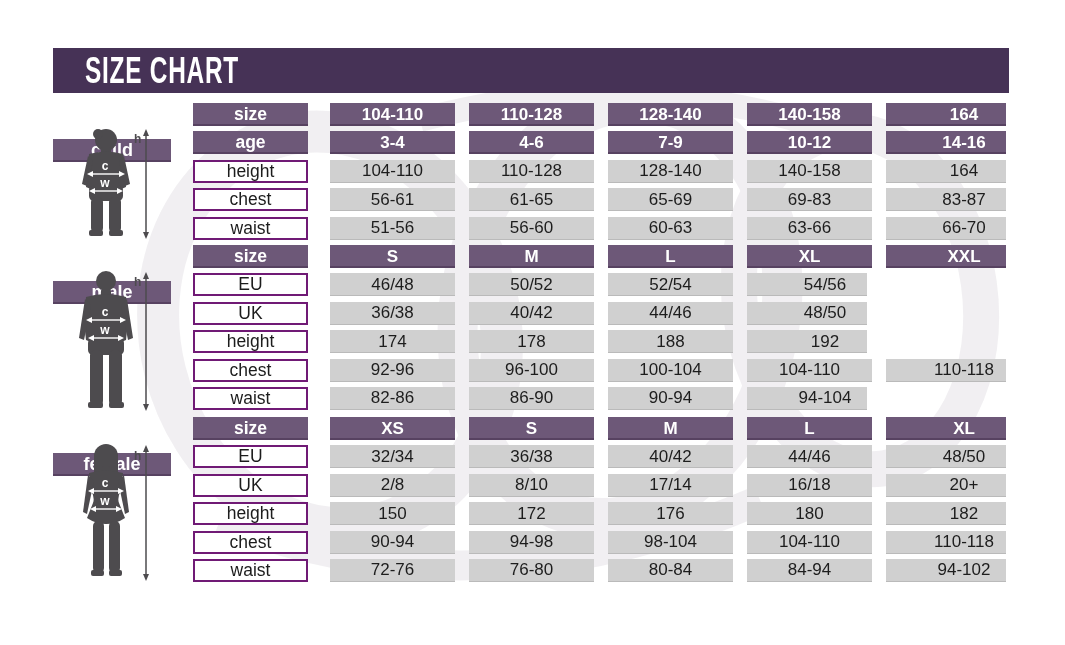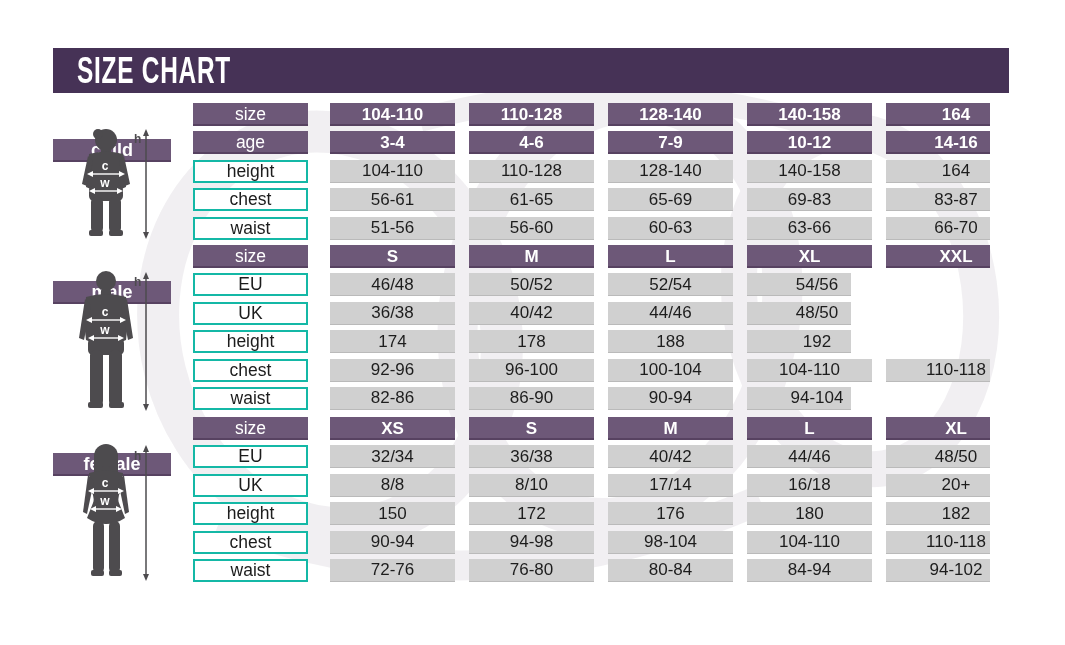--- a/index.html
+++ b/index.html
@@ -3,42 +3,42 @@
 <meta charset="utf-8">
 <style>
   html,body{margin:0;padding:0;background:#ffffff;}
   .page{
     position:relative;width:1065px;height:645px;background:#ffffff;overflow:hidden;
     font-family:"Liberation Sans",sans-serif;
   }
   .watermark{position:absolute;left:0;top:0;width:1065px;height:645px;pointer-events:none;}
   .band{
     position:absolute;left:53px;top:48px;width:956px;height:45px;
-    background:#463256;display:flex;align-items:center;box-sizing:border-box;padding-left:24px;
+    background:#463256;display:flex;align-items:center;box-sizing:border-box;padding-left:32px;
   }
   .band-title{
     margin:0;color:#ffffff;font-size:33px;font-weight:bold;letter-spacing:1px;
     transform:scale(0.74,1.12);transform-origin:left center;white-space:nowrap;
   }
   .sec-label{
     position:absolute;left:53px;width:118px;height:23px;background:#6d5878;
     color:#ffffff;font-weight:bold;font-size:18px;
     display:flex;align-items:center;justify-content:center;
     box-shadow:inset 0 -2px 0 rgba(35,18,45,0.30);
     margin-top:36px;
   }
   .figure{position:absolute;}
   .rows{position:absolute;left:193px;}
   .row{display:flex;height:23px;margin-bottom:5.4px;}
   .cell{display:flex;align-items:center;justify-content:center;box-sizing:border-box;}
   .lbl{width:115px;margin-right:22px;font-size:17.5px;}
-  .lbl.hdr{background:#6d5878;color:#ffffff;font-weight:normal;box-shadow:inset 0 -2px 0 rgba(35,18,45,0.30);}
-  .lbl.plain{background:#ffffff;border:2px solid #14b8a6;color:#1c1c1c;}
+  .lbl.hdr{background:#6d5878;color:#ffffff;font-weight:bold;box-shadow:inset 0 -2px 0 rgba(35,18,45,0.30);}
+  .lbl.plain{background:#ffffff;border:2px solid #701a75;color:#1c1c1c;}
   .val{width:125px;margin-right:14px;font-size:17px;color:#1d1d1d;}
-  .val:last-child{width:104px;margin-right:0;padding-left:36px;}
+  .val:last-child{width:120px;margin-right:0;padding-left:36px;}
   .val.hdr{background:#6d5878;color:#ffffff;font-weight:bold;box-shadow:inset 0 -2px 0 rgba(35,18,45,0.30);}
   .val.data{background:#d0d0d0;box-shadow:inset 0 -1px 0 rgba(0,0,0,0.10);}
   .fig-letter{fill:#ffffff;font-size:12px;font-weight:bold;font-family:"Liberation Sans",sans-serif;}
   .fig-h{fill:#4d4b4e;font-size:12px;font-weight:bold;font-family:"Liberation Sans",sans-serif;}
   .sil{fill:#4d4b4e;}
   .warrow{stroke:#ffffff;stroke-width:1.4;}
   .harrow{stroke:#4d4b4e;stroke-width:1.5;}
 </style>
 </head>
 <body>
@@ -261,21 +261,21 @@
       <div class="row">
         <div class="cell lbl plain">EU</div>
         <div class="cell val data">32/34</div>
         <div class="cell val data">36/38</div>
         <div class="cell val data">40/42</div>
         <div class="cell val data">44/46</div>
         <div class="cell val data">48/50</div>
       </div>
       <div class="row">
         <div class="cell lbl plain">UK</div>
-        <div class="cell val data">8/8</div>
+        <div class="cell val data">2/8</div>
         <div class="cell val data">8/10</div>
         <div class="cell val data">17/14</div>
         <div class="cell val data">16/18</div>
         <div class="cell val data">20+</div>
       </div>
       <div class="row">
         <div class="cell lbl plain">height</div>
         <div class="cell val data">150</div>
         <div class="cell val data">172</div>
         <div class="cell val data">176</div>

